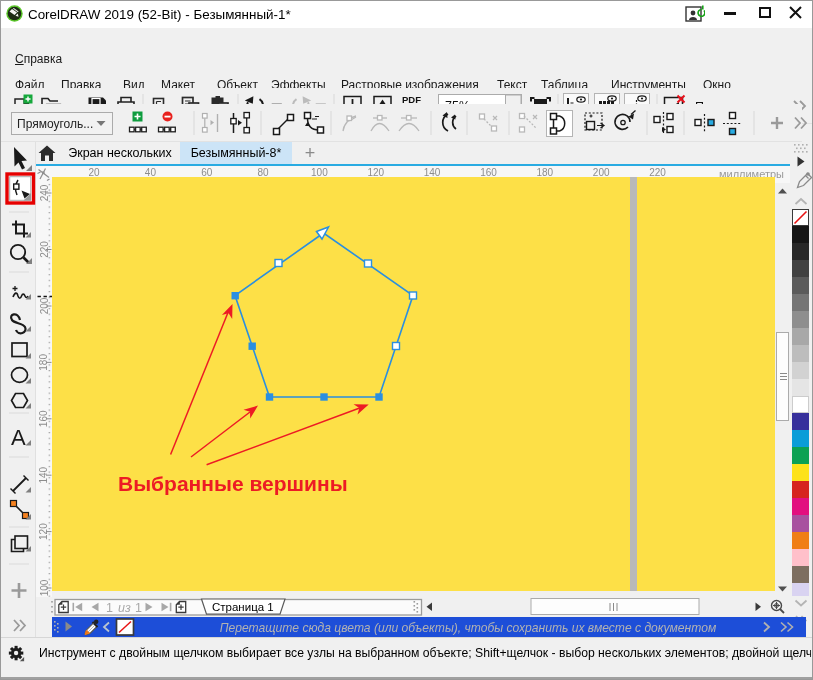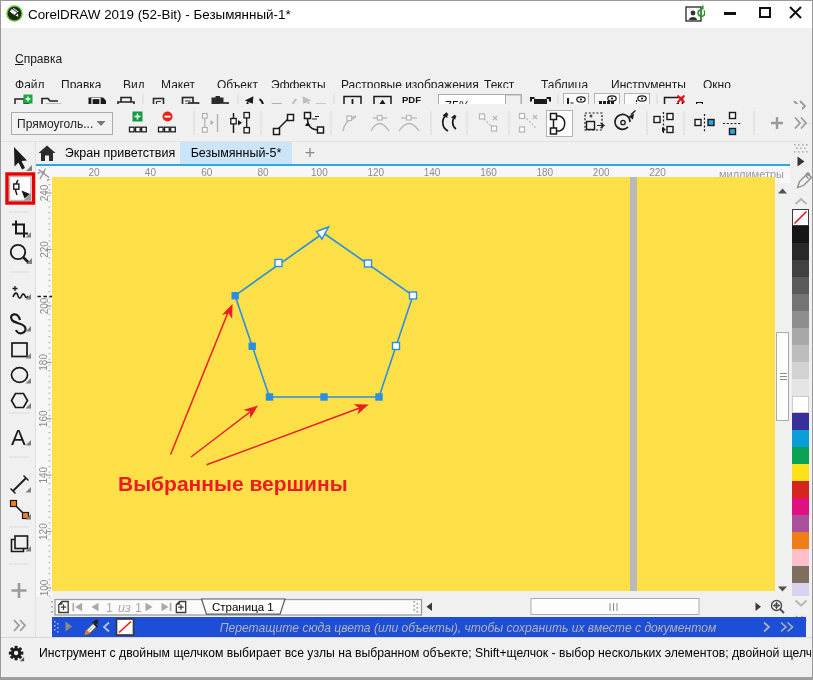--- a/index.html
+++ b/index.html
@@ -71,21 +71,21 @@
 </div>
 
 <div id="menubar">
   <div class="mi" style="left:14px"><span class="u">Ф</span>айл</div>
   <div class="mi" style="left:60px"><span class="u">П</span>равка</div>
   <div class="mi" style="left:122px"><span class="u">В</span>ид</div>
   <div class="mi" style="left:160px"><span class="u">М</span>акет</div>
   <div class="mi" style="left:216px">Объ<span class="u">е</span>кт</div>
   <div class="mi" style="left:270px"><span class="u">Э</span>ффекты</div>
   <div class="mi" style="left:340px"><span class="u">Р</span>астровые изображения</div>
-  <div class="mi" style="left:483px"><span class="u">Т</span>екст</div>
+  <div class="mi" style="left:496px"><span class="u">Т</span>екст</div>
   <div class="mi" style="left:540px"><span class="u">Т</span>аблица</div>
   <div class="mi" style="left:610px"><span class="u">И</span>нструменты</div>
   <div class="mi" style="left:702px"><span class="u">О</span>кно</div>
   <div class="mi2" style="left:14px"><span class="u">С</span>правка</div>
 </div>
 
 <div id="toolbar">
 <svg width="811" height="36" viewBox="0 0 811 36">
 
   <g stroke="#222" stroke-width="1.6" fill="none">
@@ -405,22 +405,22 @@
   <path d="M18 441 v15 M10.5 448.5 h15" stroke="#9a9a9a" stroke-width="2.6"></path>
 
   <path d="M13 478 l5 5.5 -5 5.5 M19 478 l5 5.5 -5 5.5" stroke="#9a9a9a" stroke-width="1.8" fill="none"></path>
 </svg>
 </div>
 
 <div id="tabbar">
   <svg class="icon" style="left:2px;top:3px" width="18" height="17" viewBox="0 0 18 17">
     <path d="M9 0.5 L17.5 8 H15 V16 H11 V10.5 H7 V16 H3 V8 H0.5 Z" fill="#2b2b2b"></path>
   </svg>
-  <div class="tab" style="left:144px;width:112px;background:#cce4f7">Безымянный-5*</div>
-  <div class="tab" style="left:24px;width:120px">Экран приветствия</div>
+  <div class="tab" style="left:144px;width:112px;background:#cce4f7">Безымянный-8*</div>
+  <div class="tab" style="left:24px;width:120px">Экран нескольких</div>
   <div class="tab" style="left:260px;width:28px;color:#8a8a8a;font-size:18px">+</div>
 </div>
 <div id="tabline"></div>
 
 <div id="hruler">
 <svg width="754" height="17" viewBox="0 0 754 17">
   <defs>
     <pattern id="hdots" x="1.95" y="0" width="5.64" height="17" patternUnits="userSpaceOnUse">
       <rect x="0" y="13.2" width="1.2" height="1.6" fill="#aaaaaa"></rect>
     </pattern>

